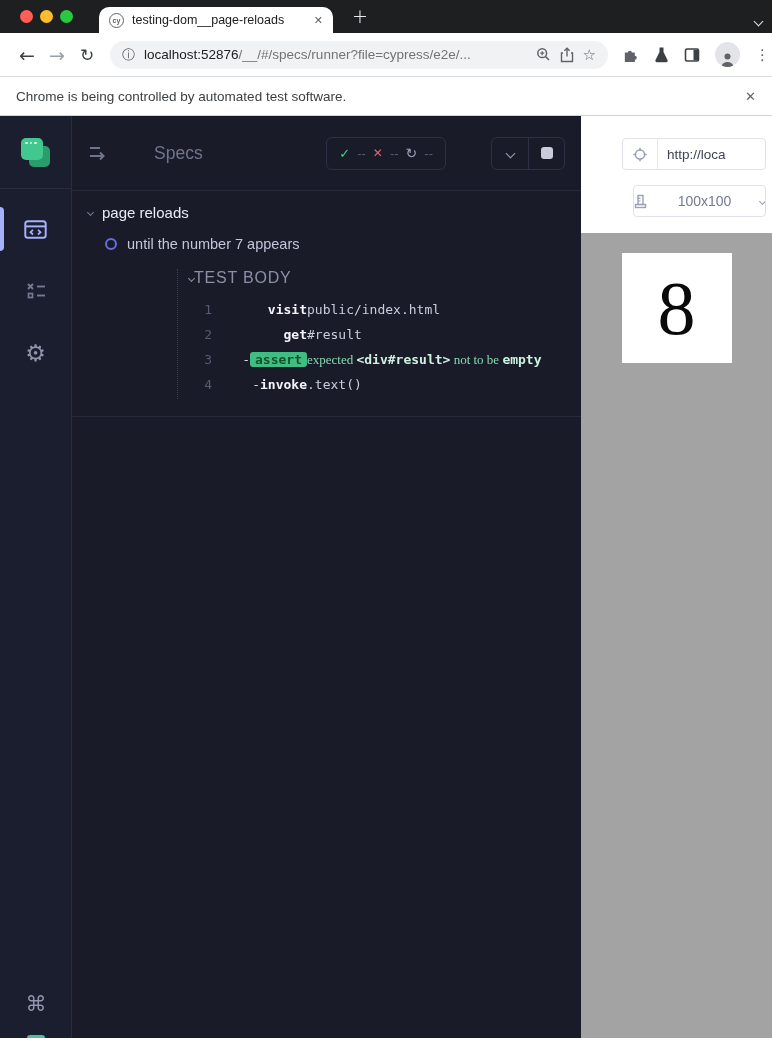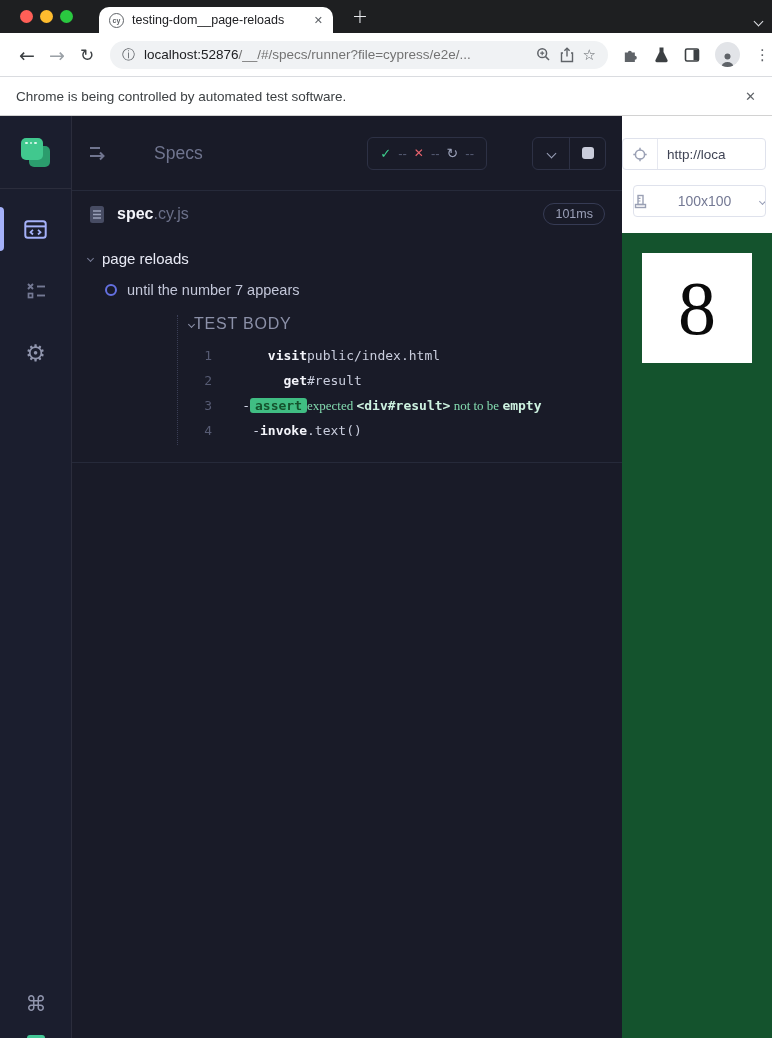--- a/index.html
+++ b/index.html
@@ -97,21 +97,21 @@
   .cmd-prefix { color:#d0d4e4; font-weight:normal; }
   .cmd-msg { color:#c9cddd; white-space:nowrap; }
   .badge-assert { display:inline-block; background:#40bd83; color:#14532d; border-radius:3px;
                   padding:0 5px; font-weight:bold; }
   .msg-pass { color:#84dcb0; }
   .msg-pass b { color:#cdf2e0; }
   .msg-pass span { margin-right:0;font-family:Liberation Serif, serif; }
   .hr-bottom { margin-top:17px; margin-left:-16px; }
 
   
-  .aut { width:150px; flex:none; background:#14532d; display:flex; flex-direction:column; }
+  .aut { width:191px; flex:none; background:#a3a3a3; display:flex; flex-direction:column; }
   .aut-header { background:#fff; padding:22px 6px 16px 0; display:flex; flex-direction:column;
                 align-items:flex-end; gap:15px; }
   .autbox { background:#fff; border:1px solid #dfe2ec; border-radius:4px; display:flex; align-items:center; overflow:hidden; }
   .urlbox { width:144px; height:32px; }
   .urlbox .vdiv { width:1px; align-self:stretch; background:#e6e8f0; }
   .url-text { margin-left:9px; font-size:13.5px; color:#3f4354; white-space:nowrap; }
   .browserbox { width:143px; height:34px; justify-content:center; gap:7px; padding:0 8px; }
   .canary { width:16px; height:16px; border-radius:50%; flex:none;
             background:radial-gradient(circle at 40% 38%, #ffe29a 0 22%, #f5bd22 45%, #ee9d0d 100%); }
   .browser-name { font-size:12.5px; line-height:14px; color:#747994; text-align:center; }
@@ -259,31 +259,20 @@
           <span class="ctrlcell">
               <i class="chev"></i>
             </span>
           <span class="ctrlcell">
               <span class="stopsq"></span>
             </span>
         </div>
       </div>
       <div class="hr"></div>
 
-      <div class="specrow">
-        <svg width="16" height="19" viewBox="0 0 16 19">
-          <rect x="1" y="1" width="14" height="17" rx="2.5" fill="#474c63"></rect>
-          <line x1="4" y1="6" x2="12" y2="6" stroke="#9aa0b8" stroke-width="1.5"></line>
-          <line x1="4" y1="9.5" x2="12" y2="9.5" stroke="#9aa0b8" stroke-width="1.5"></line>
-          <line x1="4" y1="13" x2="12" y2="13" stroke="#9aa0b8" stroke-width="1.5"></line>
-        </svg>
-        <span class="specname"><span class="spec-base">spec</span><span class="spec-ext">.cy.js</span></span>
-        <span class="spacer"></span>
-        <span class="durpill">101ms</span>
-      </div>
 
       <div class="rbody">
         <div class="suite">
           <i class="chev sm"></i>
           <span class="suite-title">page reloads</span>
         </div>
         <div class="testrow">
           <span class="ring"></span>
           <span class="test-title">until the number 7 appears</span>
         </div>

